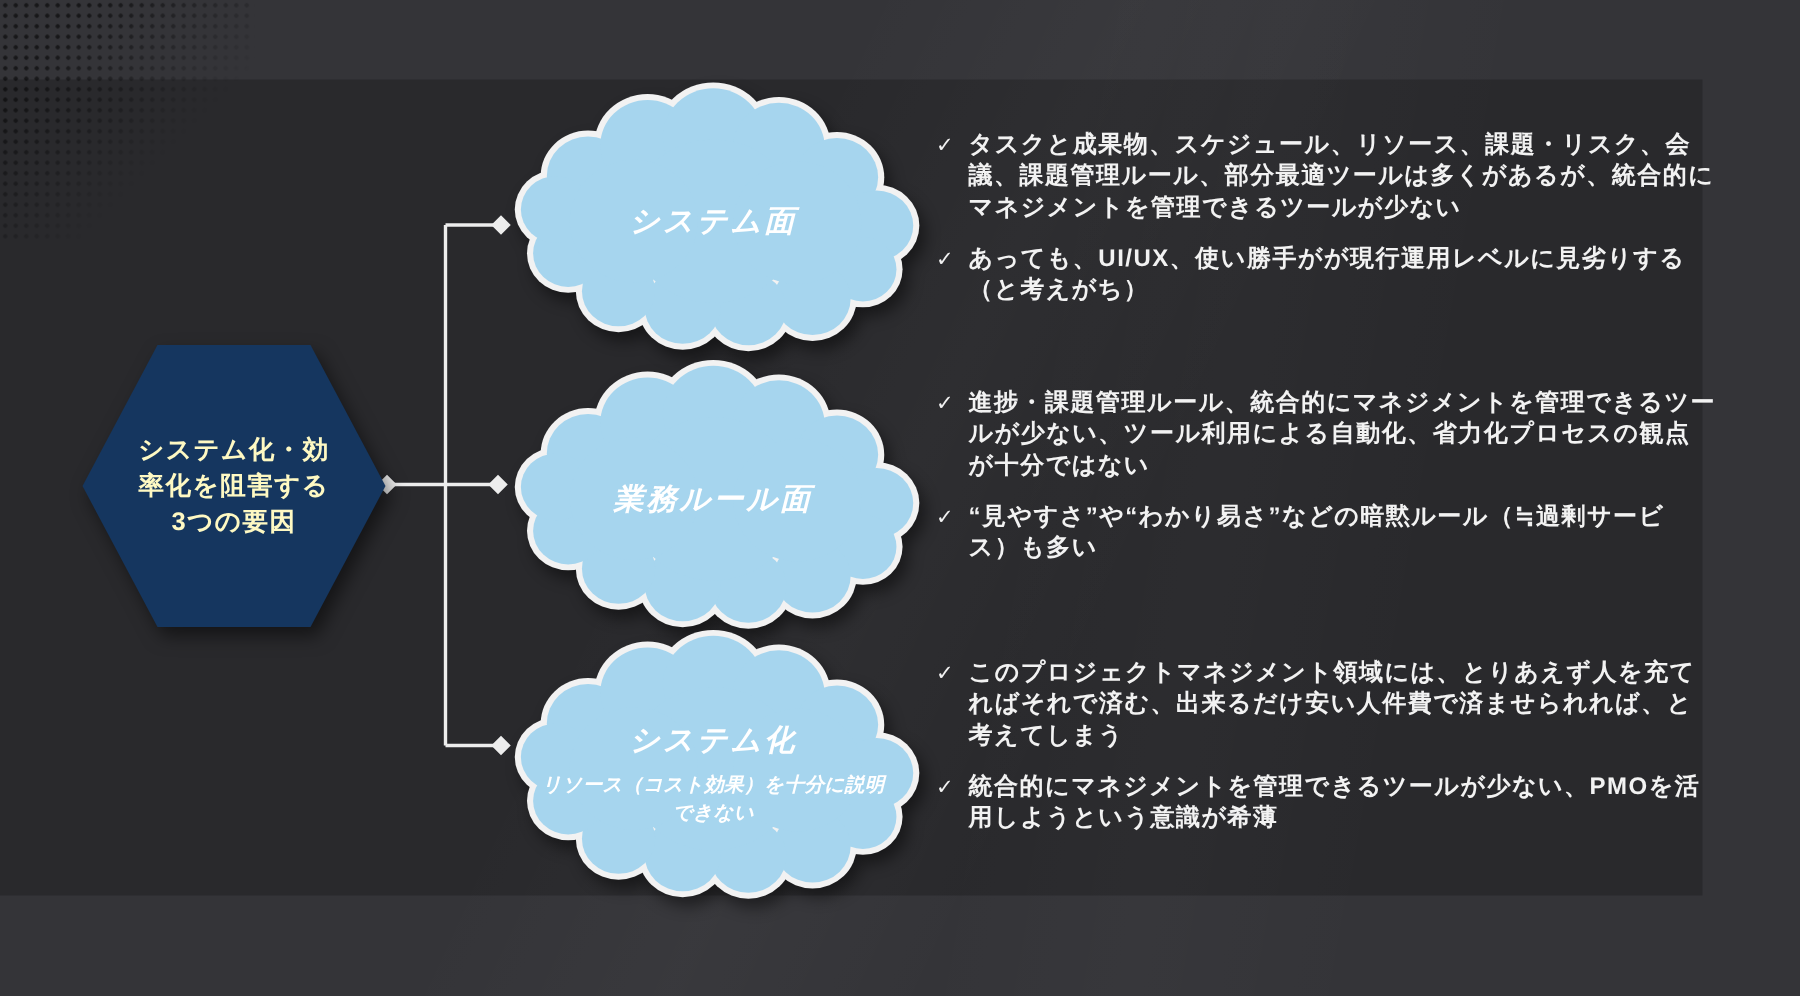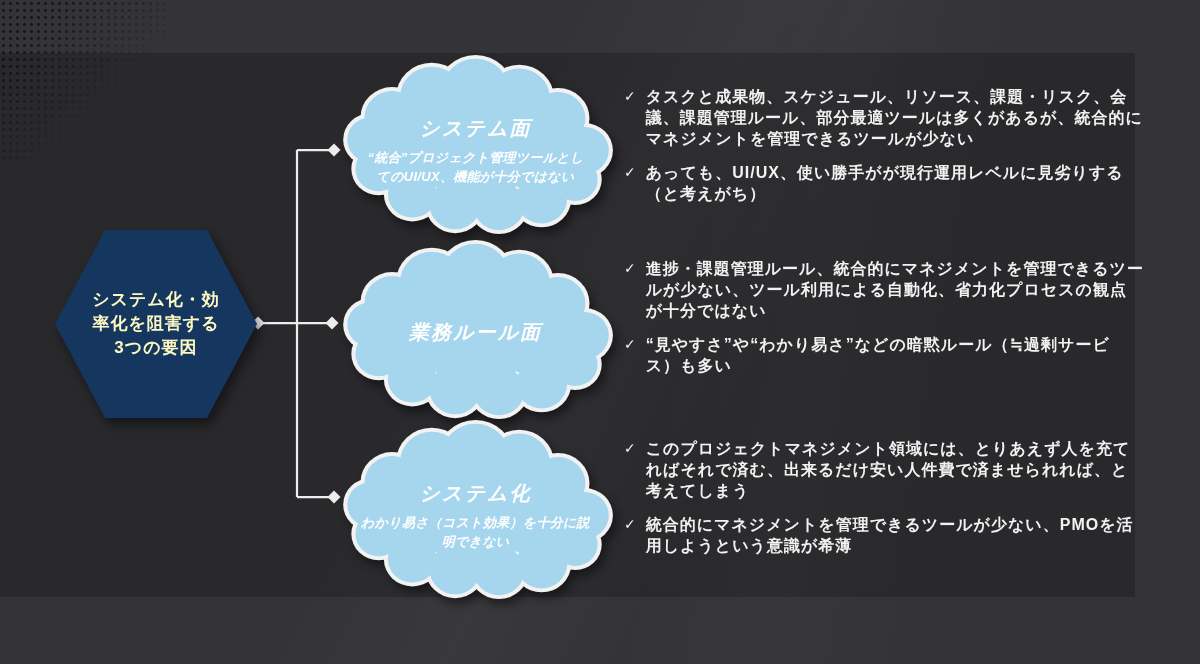--- a/index.html
+++ b/index.html
@@ -125,42 +125,41 @@
 3つの要因</div>
 </div>
 
 <div class="cloud cloud-1">
   <svg viewBox="0 0 280 190" preserveAspectRatio="none">
     <use href="#cloudOutline" fill="#F2F2F2"></use>
     <use href="#cloudFill" fill="#A6D5EE"></use>
   </svg>
   <div class="cloud-text">
     <div class="cloud-title">システム面</div>
-    <div class="cloud-desc">“統合”プロジェクト管理ツールとしてのUI/UX、機能が十分ではない</div>
   </div>
 </div>
 
 <div class="cloud cloud-2">
   <svg viewBox="0 0 280 190" preserveAspectRatio="none">
     <use href="#cloudOutline" fill="#F2F2F2"></use>
     <use href="#cloudFill" fill="#A6D5EE"></use>
   </svg>
   <div class="cloud-text">
     <div class="cloud-title">業務ルール面</div>
   </div>
 </div>
 
 <div class="cloud cloud-3">
   <svg viewBox="0 0 280 190" preserveAspectRatio="none">
     <use href="#cloudOutline" fill="#F2F2F2"></use>
     <use href="#cloudFill" fill="#A6D5EE"></use>
   </svg>
   <div class="cloud-text">
     <div class="cloud-title">システム化</div>
-    <div class="cloud-desc">わかり易さ（コスト効果）を十分に説明できない</div>
+    <div class="cloud-desc">リソース（コスト効果）を十分に説明できない</div>
   </div>
 </div>
 
 <div class="bullets bullets-1">
   <div class="bullet">
     <span class="check">✓</span>
     <span class="bullet-text">タスクと成果物、スケジュール、リソース、課題・リスク、会議、課題管理ルール、部分最適ツールは多くがあるが、統合的にマネジメントを管理できるツールが少ない</span>
   </div>
   <div class="bullet">
     <span class="check">✓</span>

